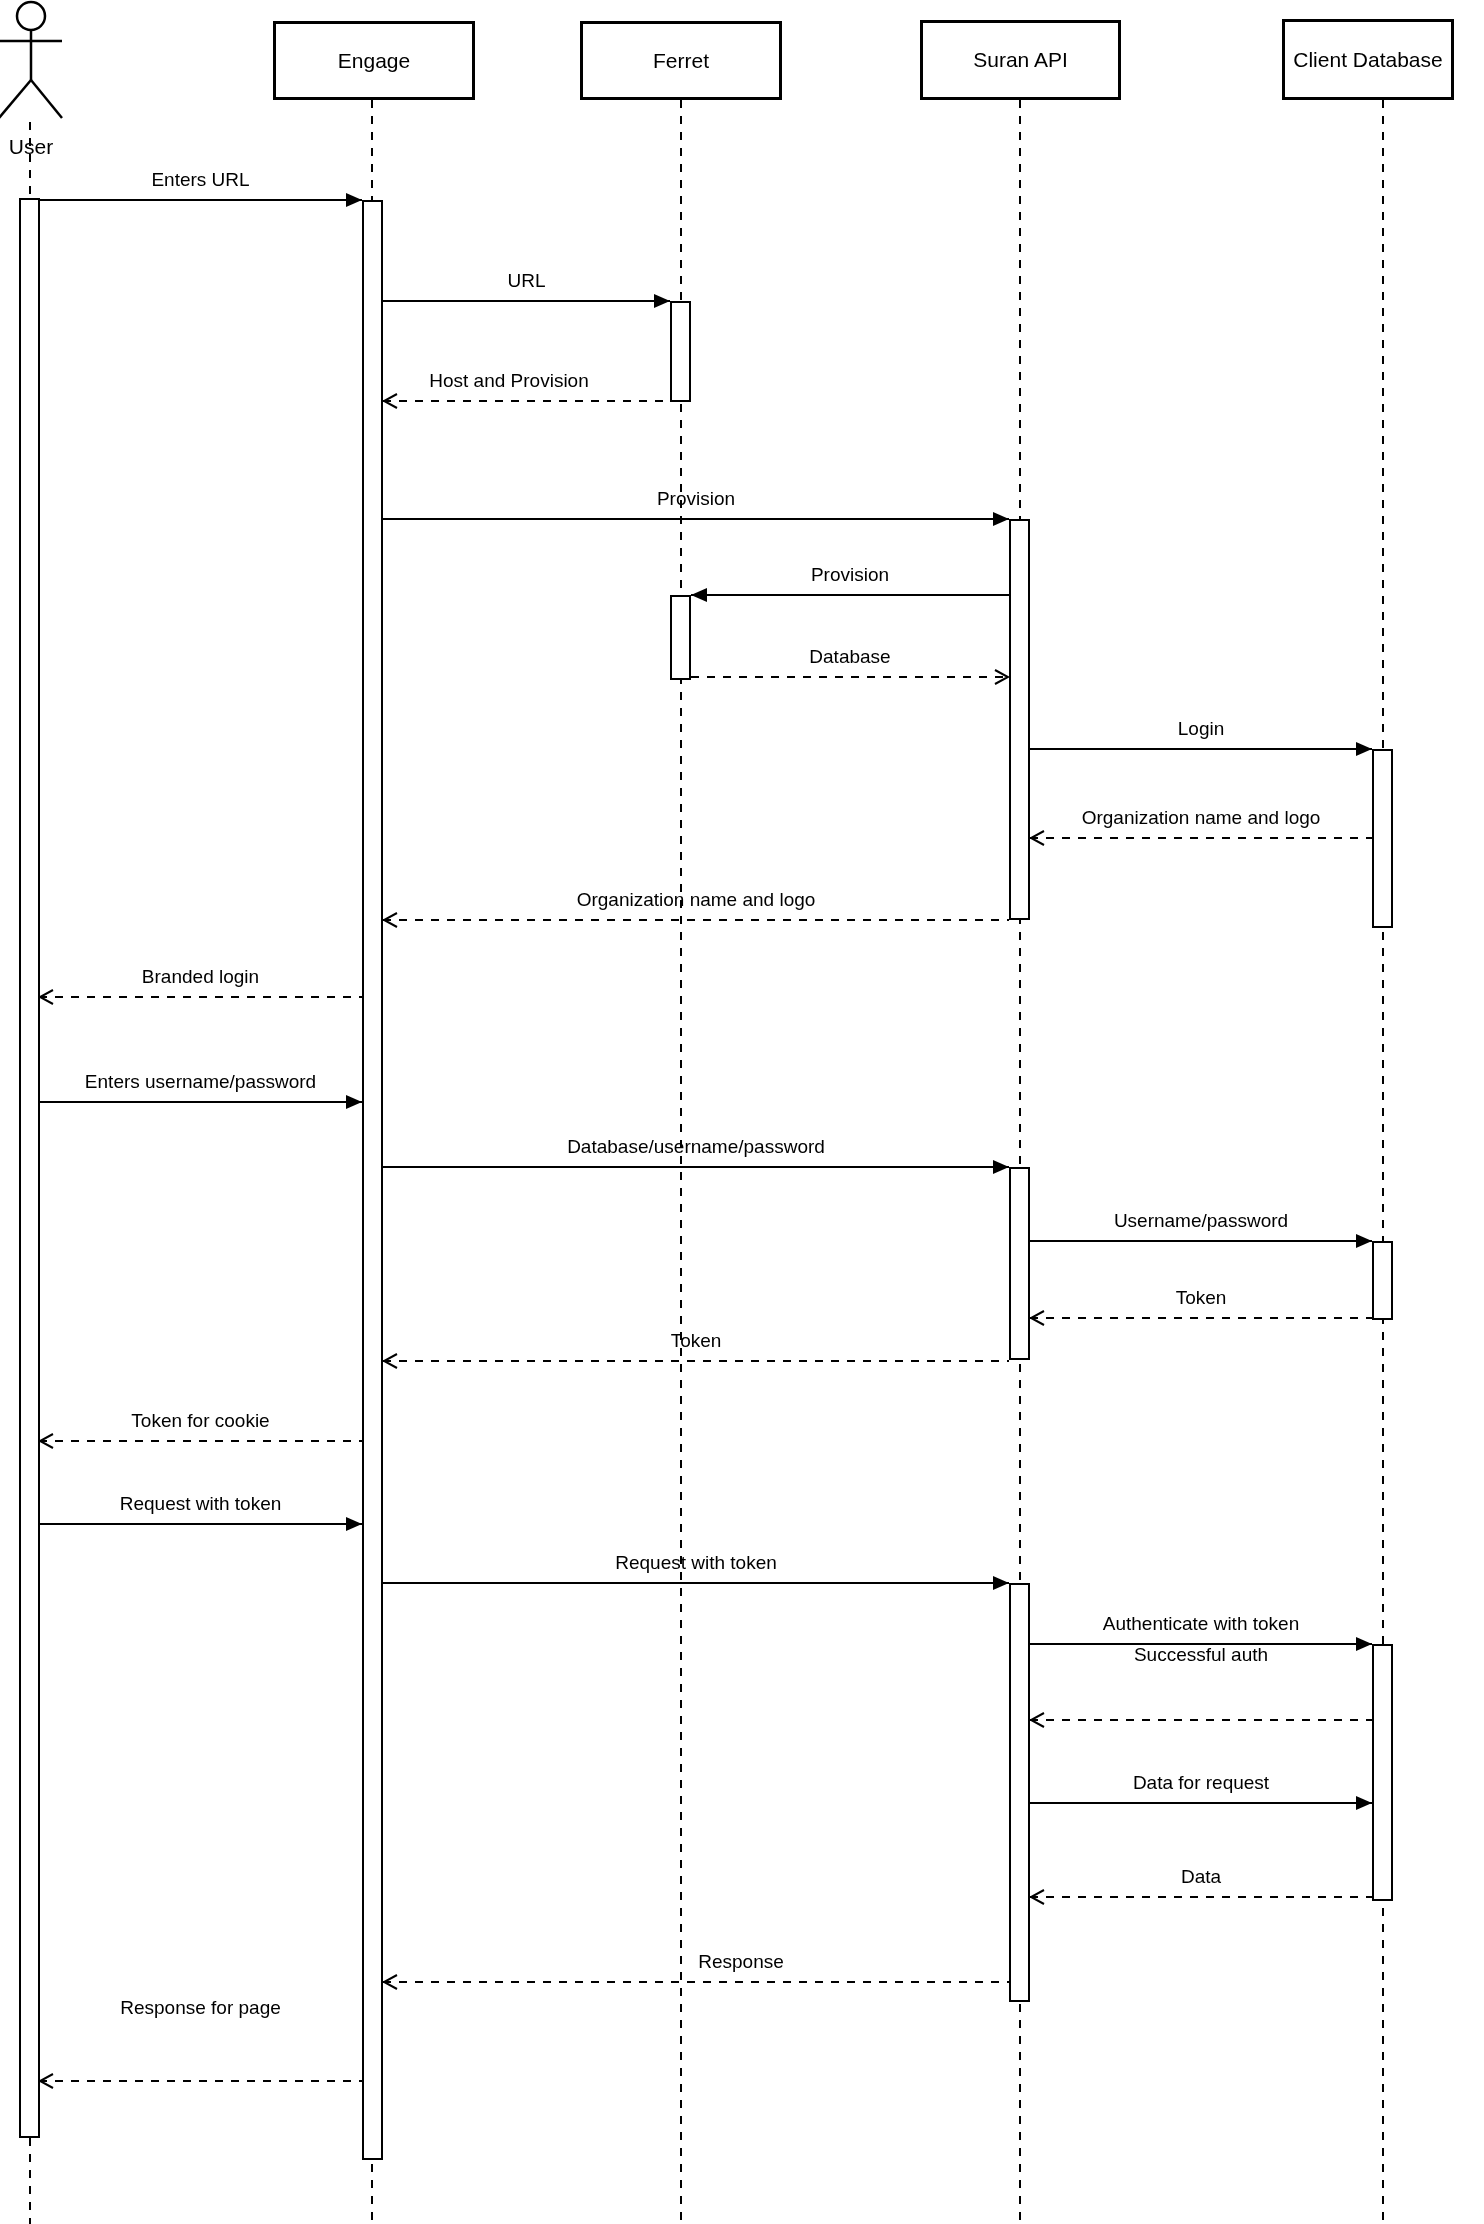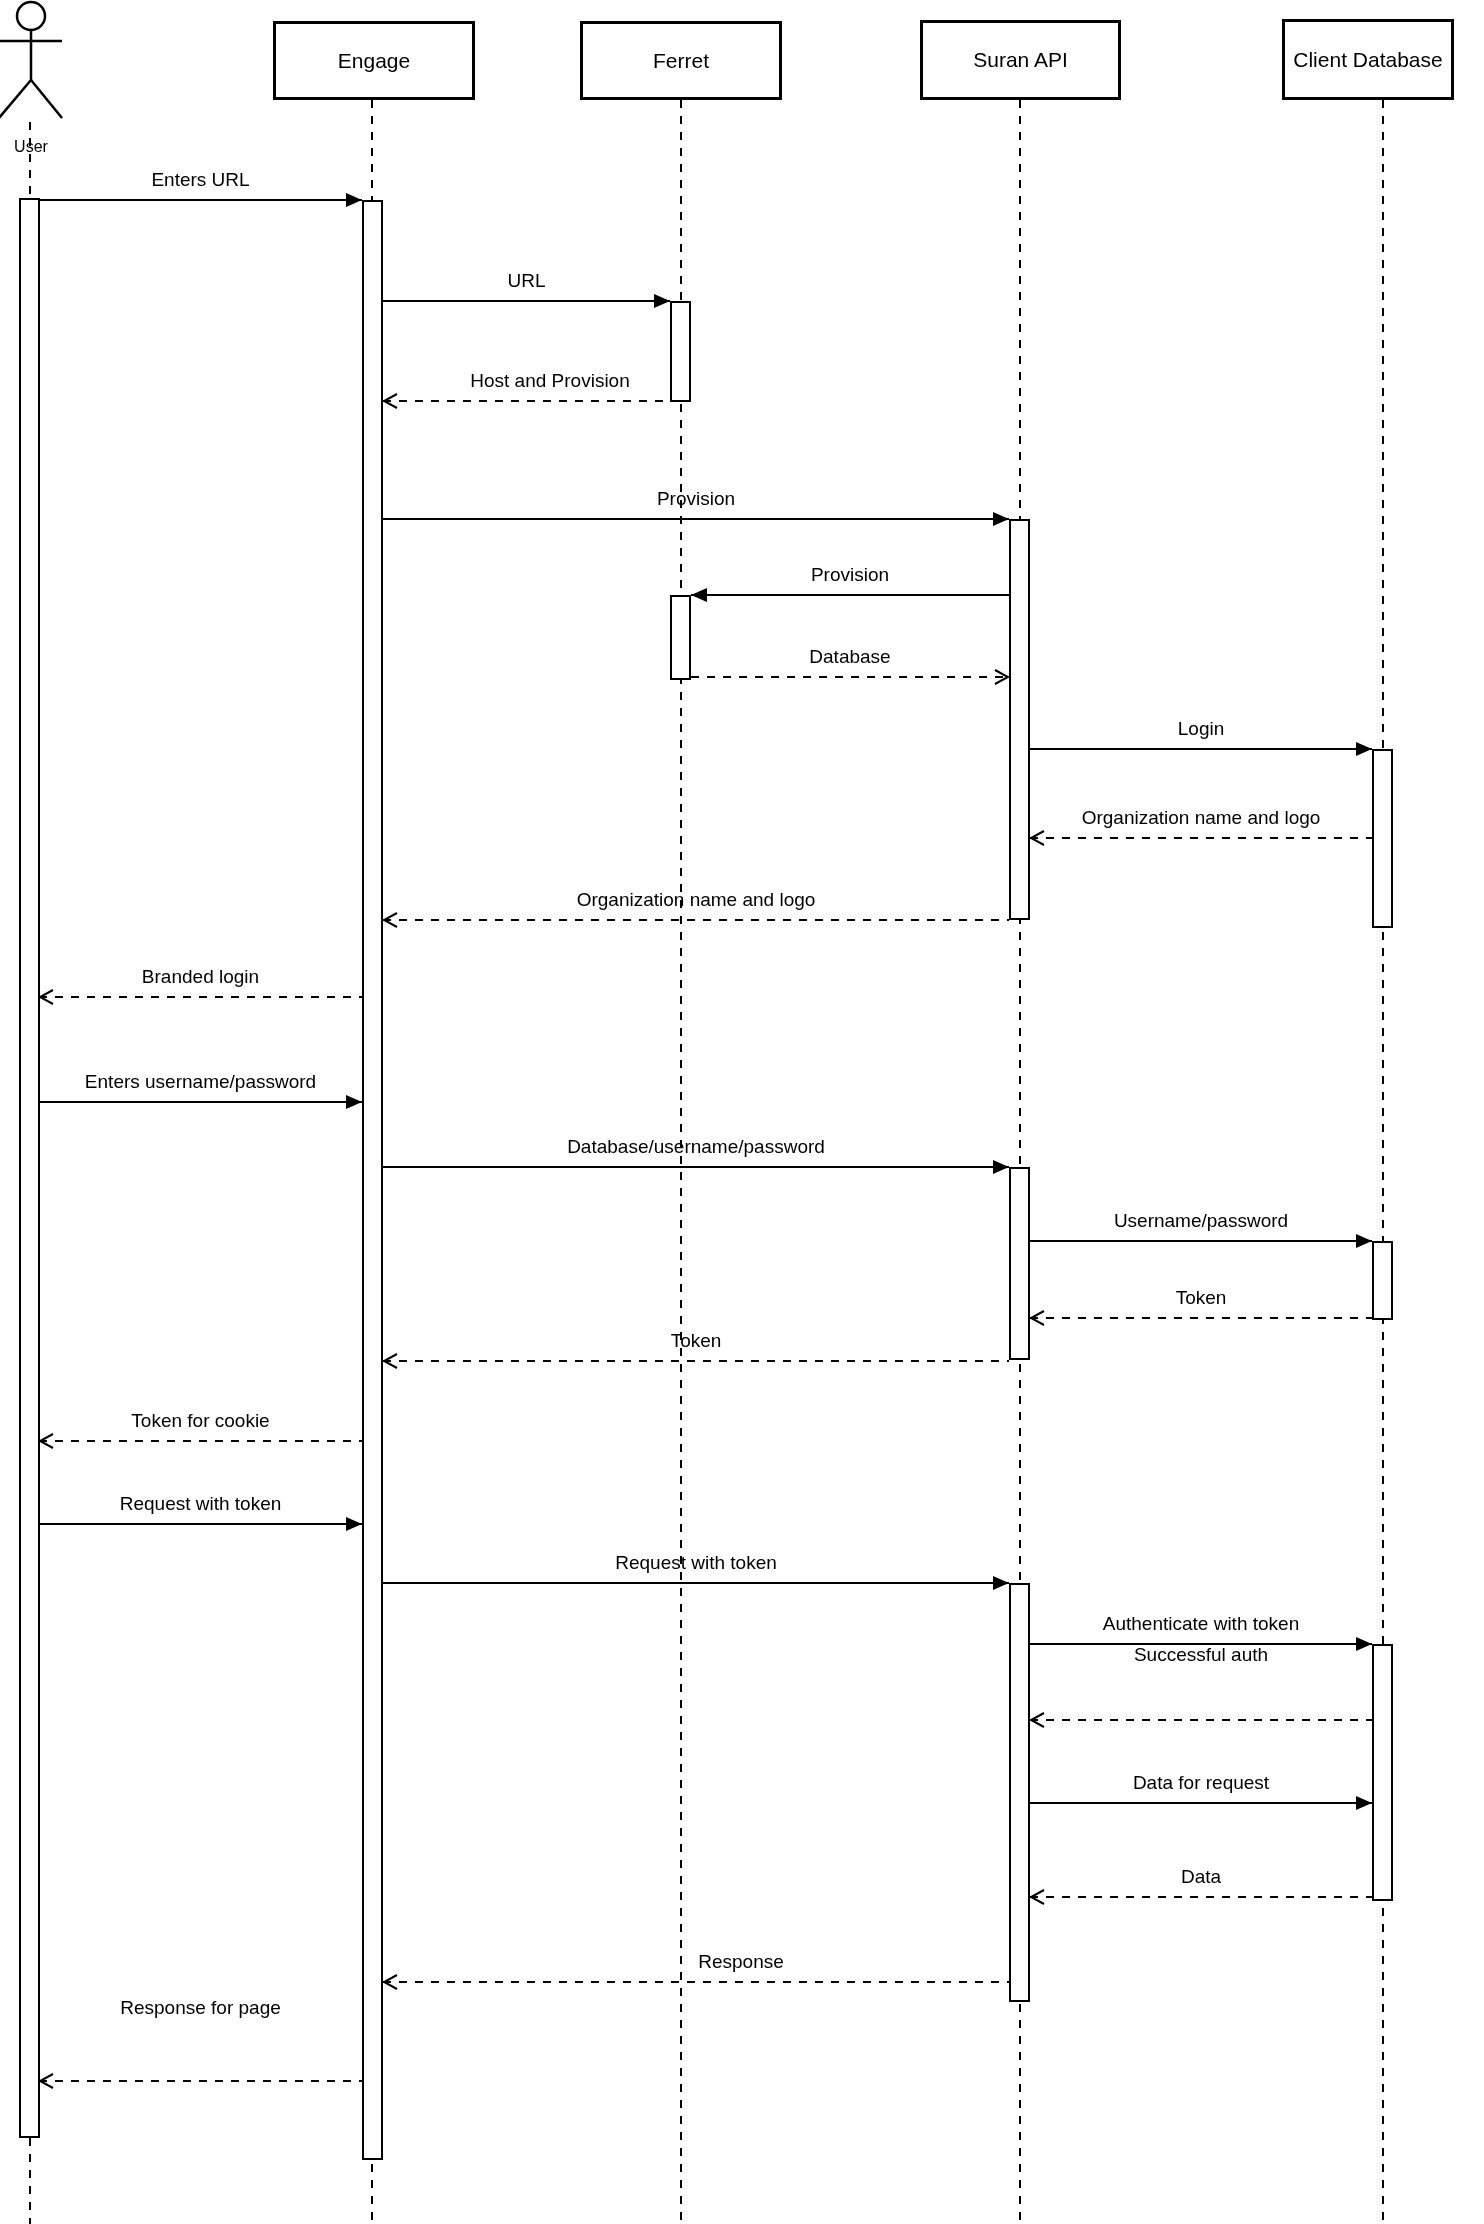--- a/index.html
+++ b/index.html
@@ -16,21 +16,21 @@
     position:absolute;width:2px;z-index:1;
     background:repeating-linear-gradient(180deg,#000 0 8px,transparent 8px 16px);
   }
   .activation{
     position:absolute;box-sizing:border-box;width:21px;background:#fff;
     border:2px solid #000;z-index:2;
   }
   .actor-figure{position:absolute;left:-2px;top:0;z-index:2;}
   .participant-label{
     position:absolute;transform:translateX(-50%);white-space:nowrap;
-    font-size:16px;line-height:22px;z-index:4;
+    font-size:21px;line-height:22px;z-index:4;
   }
   .message{position:absolute;height:2px;z-index:3;}
   .msg-line{position:absolute;left:0;right:0;top:0;height:2px;}
   .msg-line.solid{background:#000;}
   .msg-line.dashed{background:repeating-linear-gradient(90deg,#000 0 8px,transparent 8px 16px);}
   .msg-head{position:absolute;top:-7px;width:17px;height:16px;}
   .msg-label{
     position:absolute;transform:translateX(-50%);white-space:nowrap;
     font-size:19px;line-height:22px;z-index:4;
   }
@@ -93,21 +93,21 @@
           <polygon points="0,1 16,8 0,15" fill="#000000"></polygon>
         </svg>
       </div>
       <div class="msg-label" style="left: 526.5px; top: 270px;">URL</div>
       <div class="message" style="left: 383px; top: 400px; width: 287px;">
         <div class="msg-line dashed"></div>
         <svg class="msg-head" width="17" height="16" viewBox="0 0 17 16" style="left: -1px;">
           <polyline points="15,1 2,8 15,15" fill="none" stroke="#000000" stroke-width="2"></polyline>
         </svg>
       </div>
-      <div class="msg-label" style="left: 550px; top: 370px;">Host and Provision</div>
+      <div class="msg-label" style="left: 509px; top: 370px;">Host and Provision</div>
       <div class="message" style="left: 383px; top: 518px; width: 626px;">
         <div class="msg-line solid"></div>
         <svg class="msg-head" width="17" height="16" viewBox="0 0 17 16" style="right: -1px;">
           <polygon points="0,1 16,8 0,15" fill="#000000"></polygon>
         </svg>
       </div>
       <div class="msg-label" style="left: 696px; top: 488px;">Provision</div>
       <div class="message" style="left: 691px; top: 594px; width: 318px;">
         <div class="msg-line solid"></div>
         <svg class="msg-head" width="17" height="16" viewBox="0 0 17 16" style="left: -1px;">

